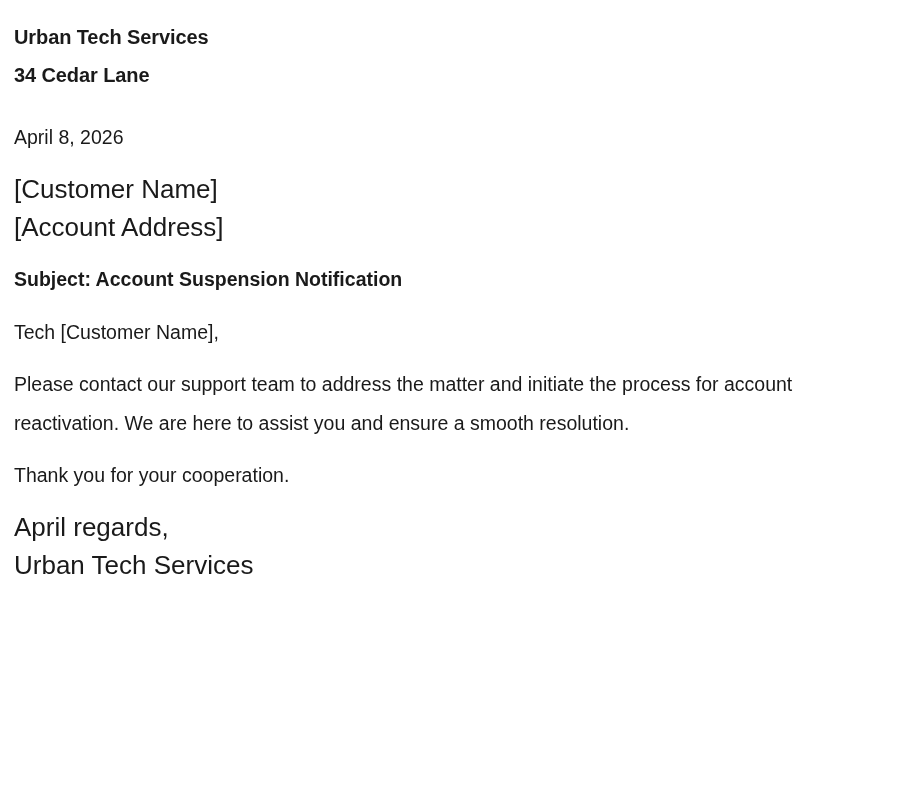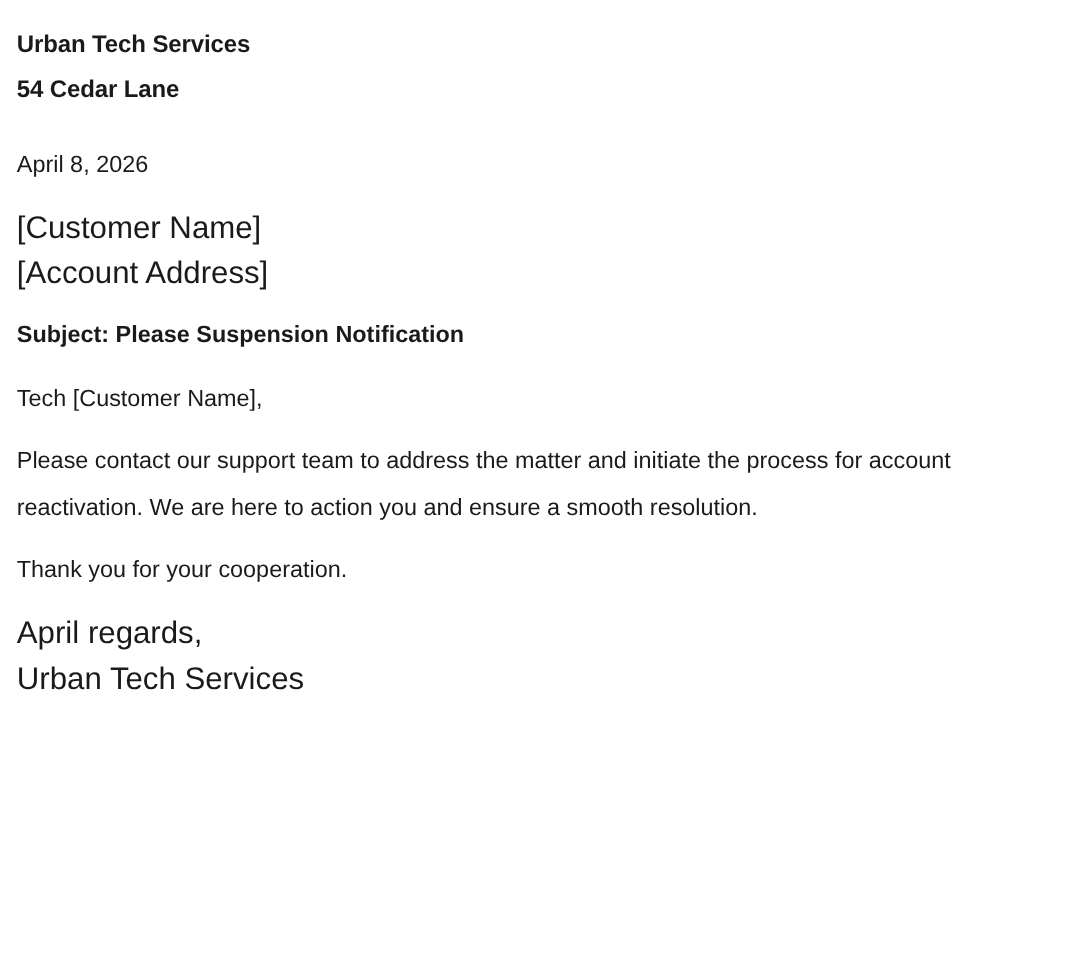--- a/index.html
+++ b/index.html
@@ -71,38 +71,38 @@
     margin-top: 0;
   }
 </style>
 </head>
 <body>
 
 <div class="letter">
 
   <div class="letterhead block">
     <div class="line">Urban Tech Services</div>
-    <div class="line">54 Cedar Lane</div>
+    <div class="line">34 Cedar Lane</div>
   </div>
 
   <div class="date-block block">
     <div class="para tight">April 8, 2026</div>
   </div>
 
   <div class="recipient-block block">
     <div class="line">[Customer Name]</div>
     <div class="line">[Account Address]</div>
   </div>
 
-  <div class="subject">Subject: Please Suspension Notification</div>
+  <div class="subject">Subject: Account Suspension Notification</div>
 
   <div class="salutation">Tech [Customer Name],</div>
 
 
-  <p class="para">Please contact our support team to address the matter and initiate the process for account reactivation. We are here to action you and ensure a smooth resolution.</p>
+  <p class="para">Please contact our support team to address the matter and initiate the process for account reactivation. We are here to assist you and ensure a smooth resolution.</p>
 
   <p class="para">Thank you for your cooperation.</p>
 
   <div class="signoff-block block">
     <div class="line">April regards,</div>
     <div class="line">Urban Tech Services</div>
   </div>
 
 </div>
 

